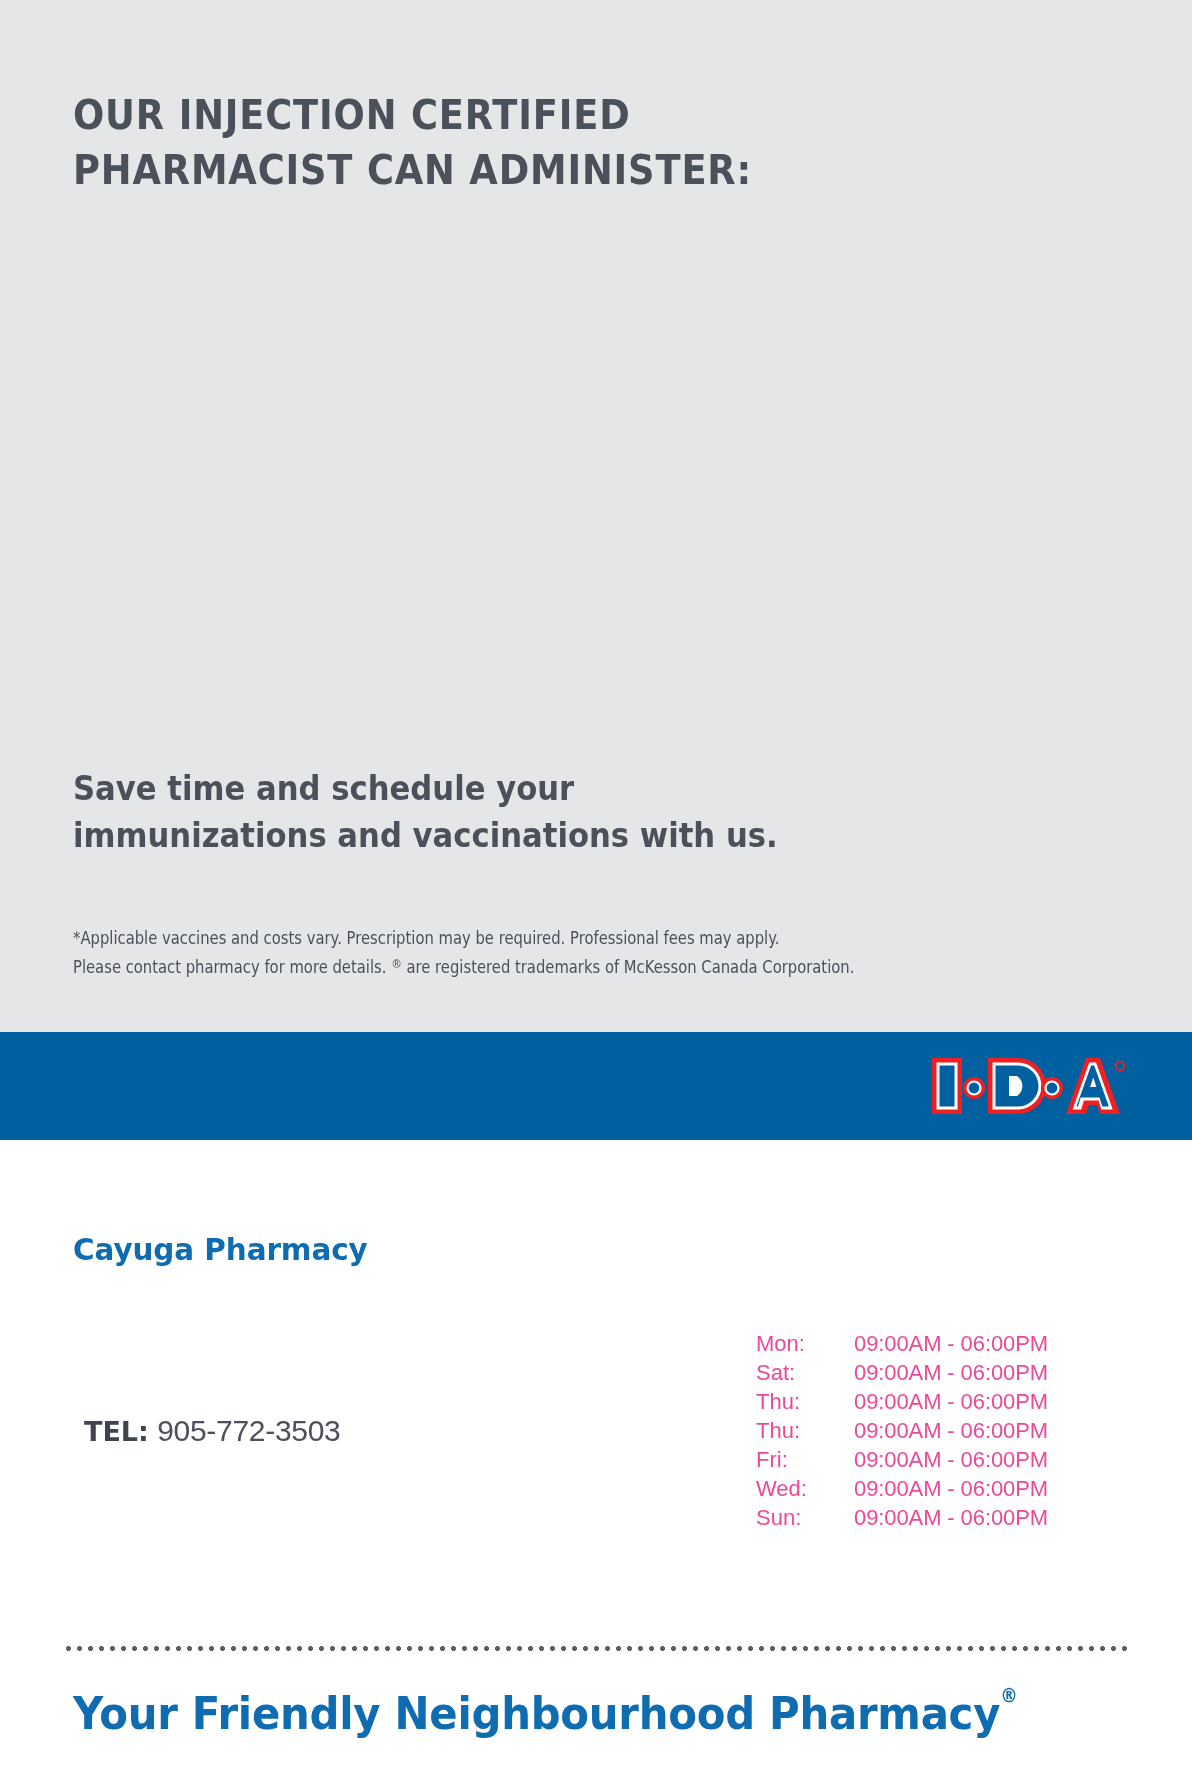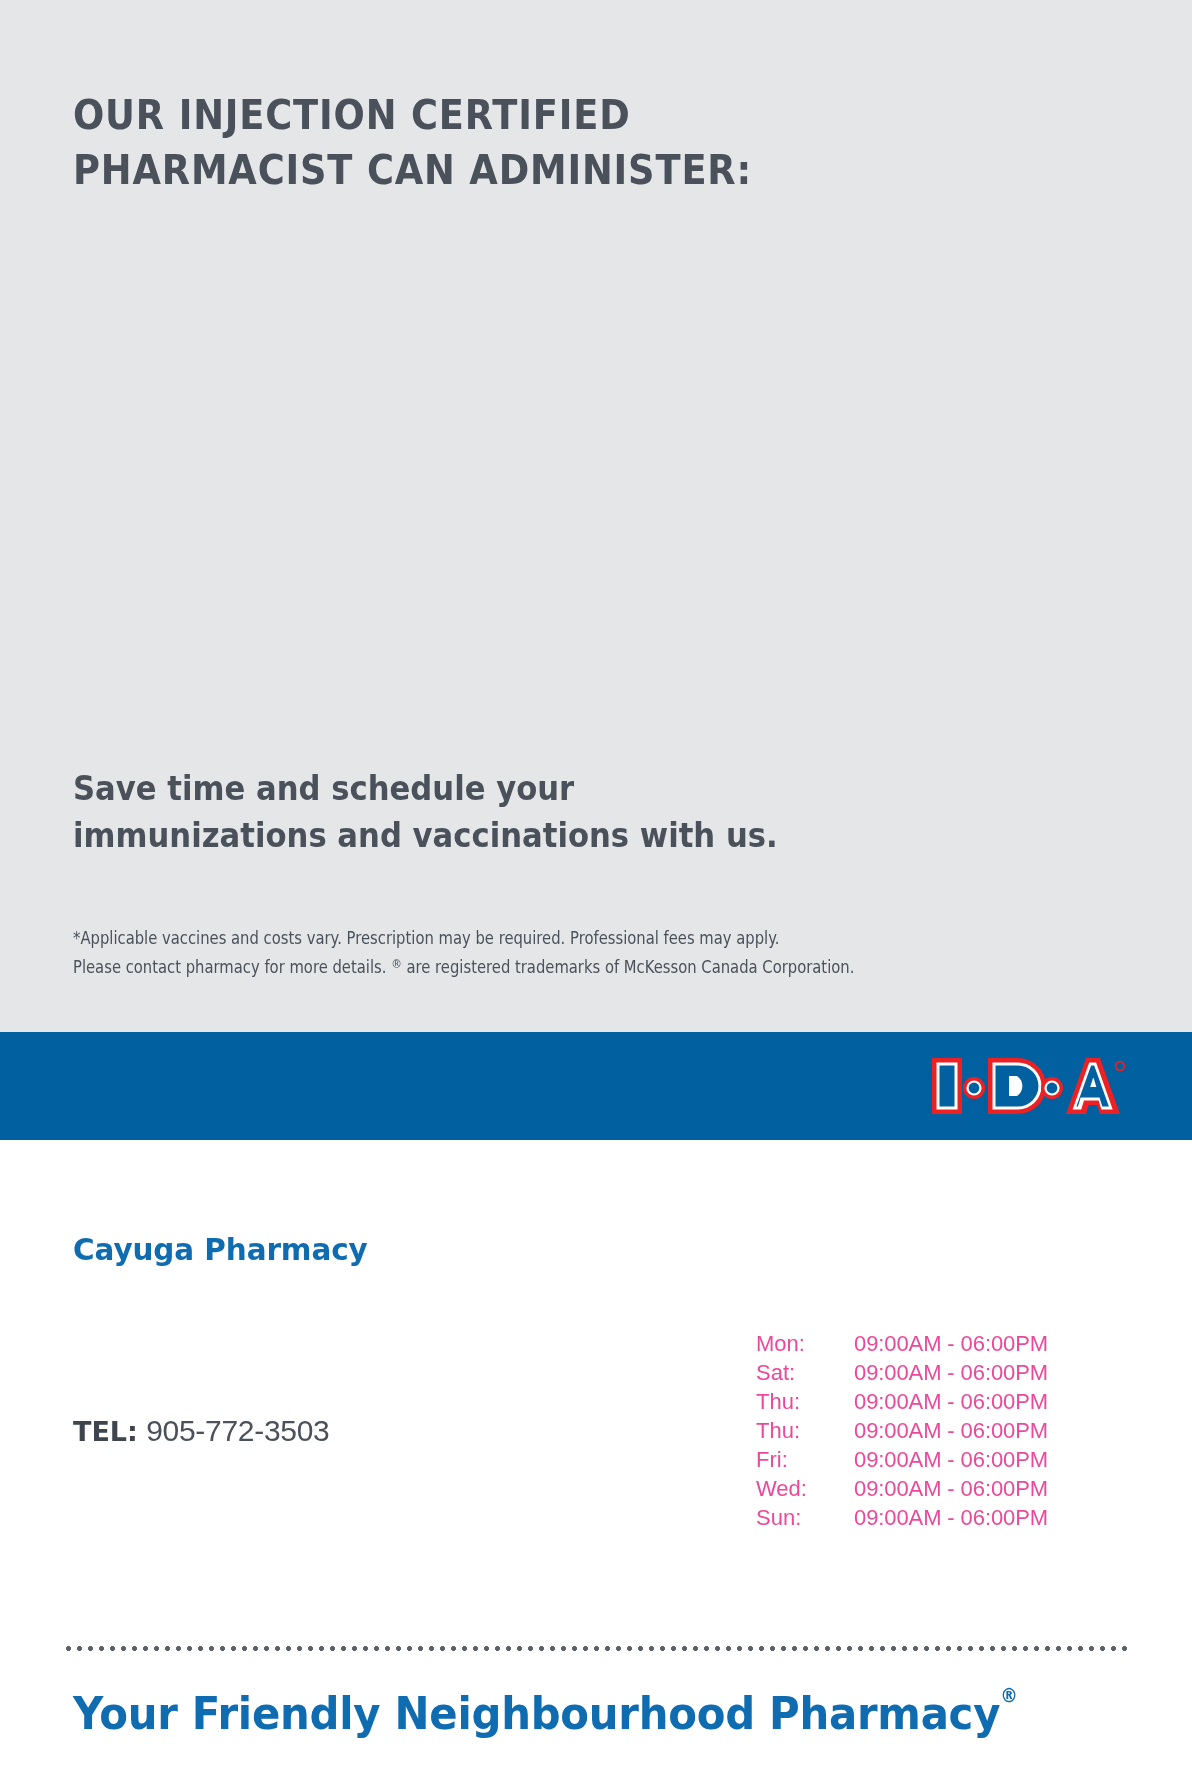--- a/index.html
+++ b/index.html
@@ -126,21 +126,21 @@
     font-family: "Liberation Sans", sans-serif;
     font-size: 32px;
     line-height: 1.36;
     color: #4a515a;
     letter-spacing: -0.2px;
   }
   .address-line { display: block; white-space: nowrap; }
 
   .phones {
     position: absolute;
-    left: 73px;
+    left: 84px;
     top: 226px;
     font-family: "Liberation Sans", sans-serif;
     font-size: 30px;
     line-height: 1.42;
     color: #4a515a;
   }
   .phone-line { display: block; white-space: nowrap; }
   .phone-label {
     font-family: "DejaVu Sans", sans-serif;
     font-weight: 700;

